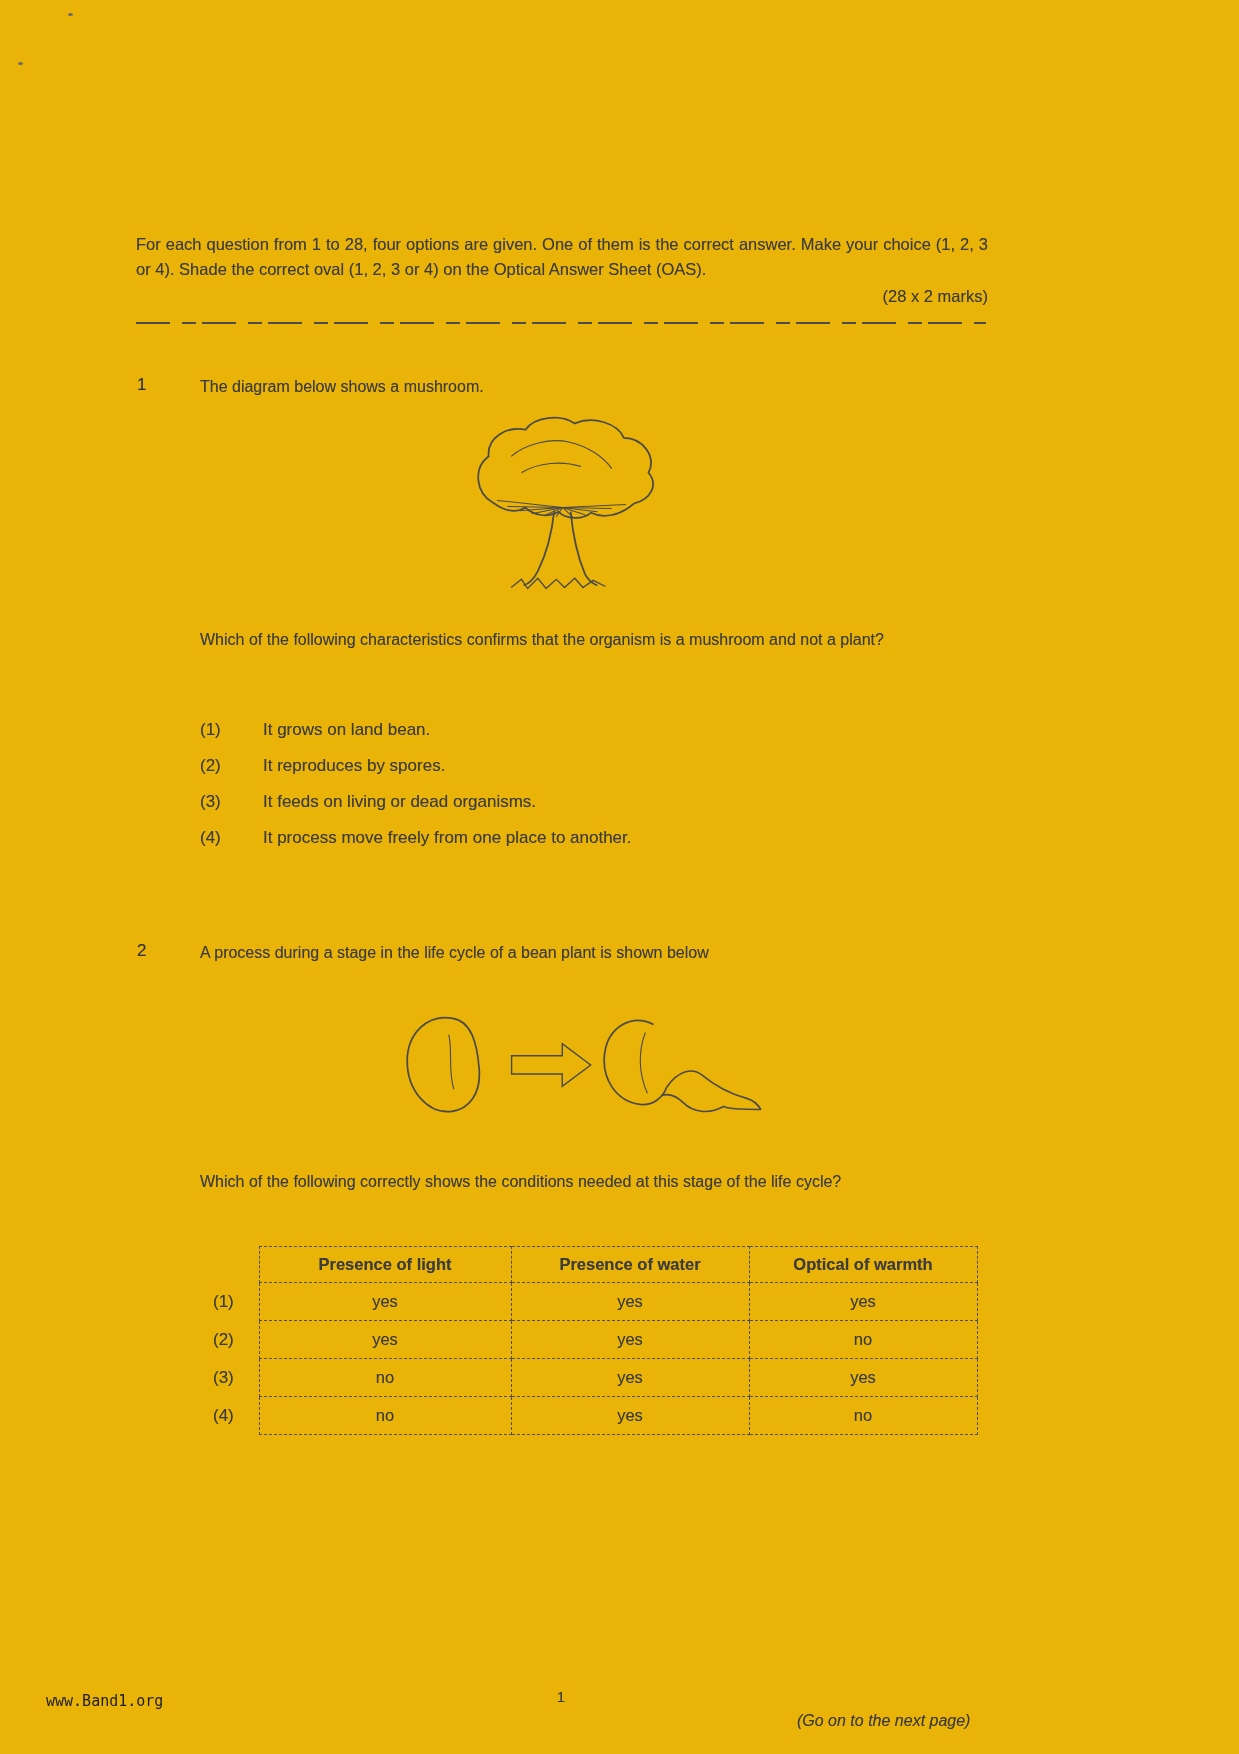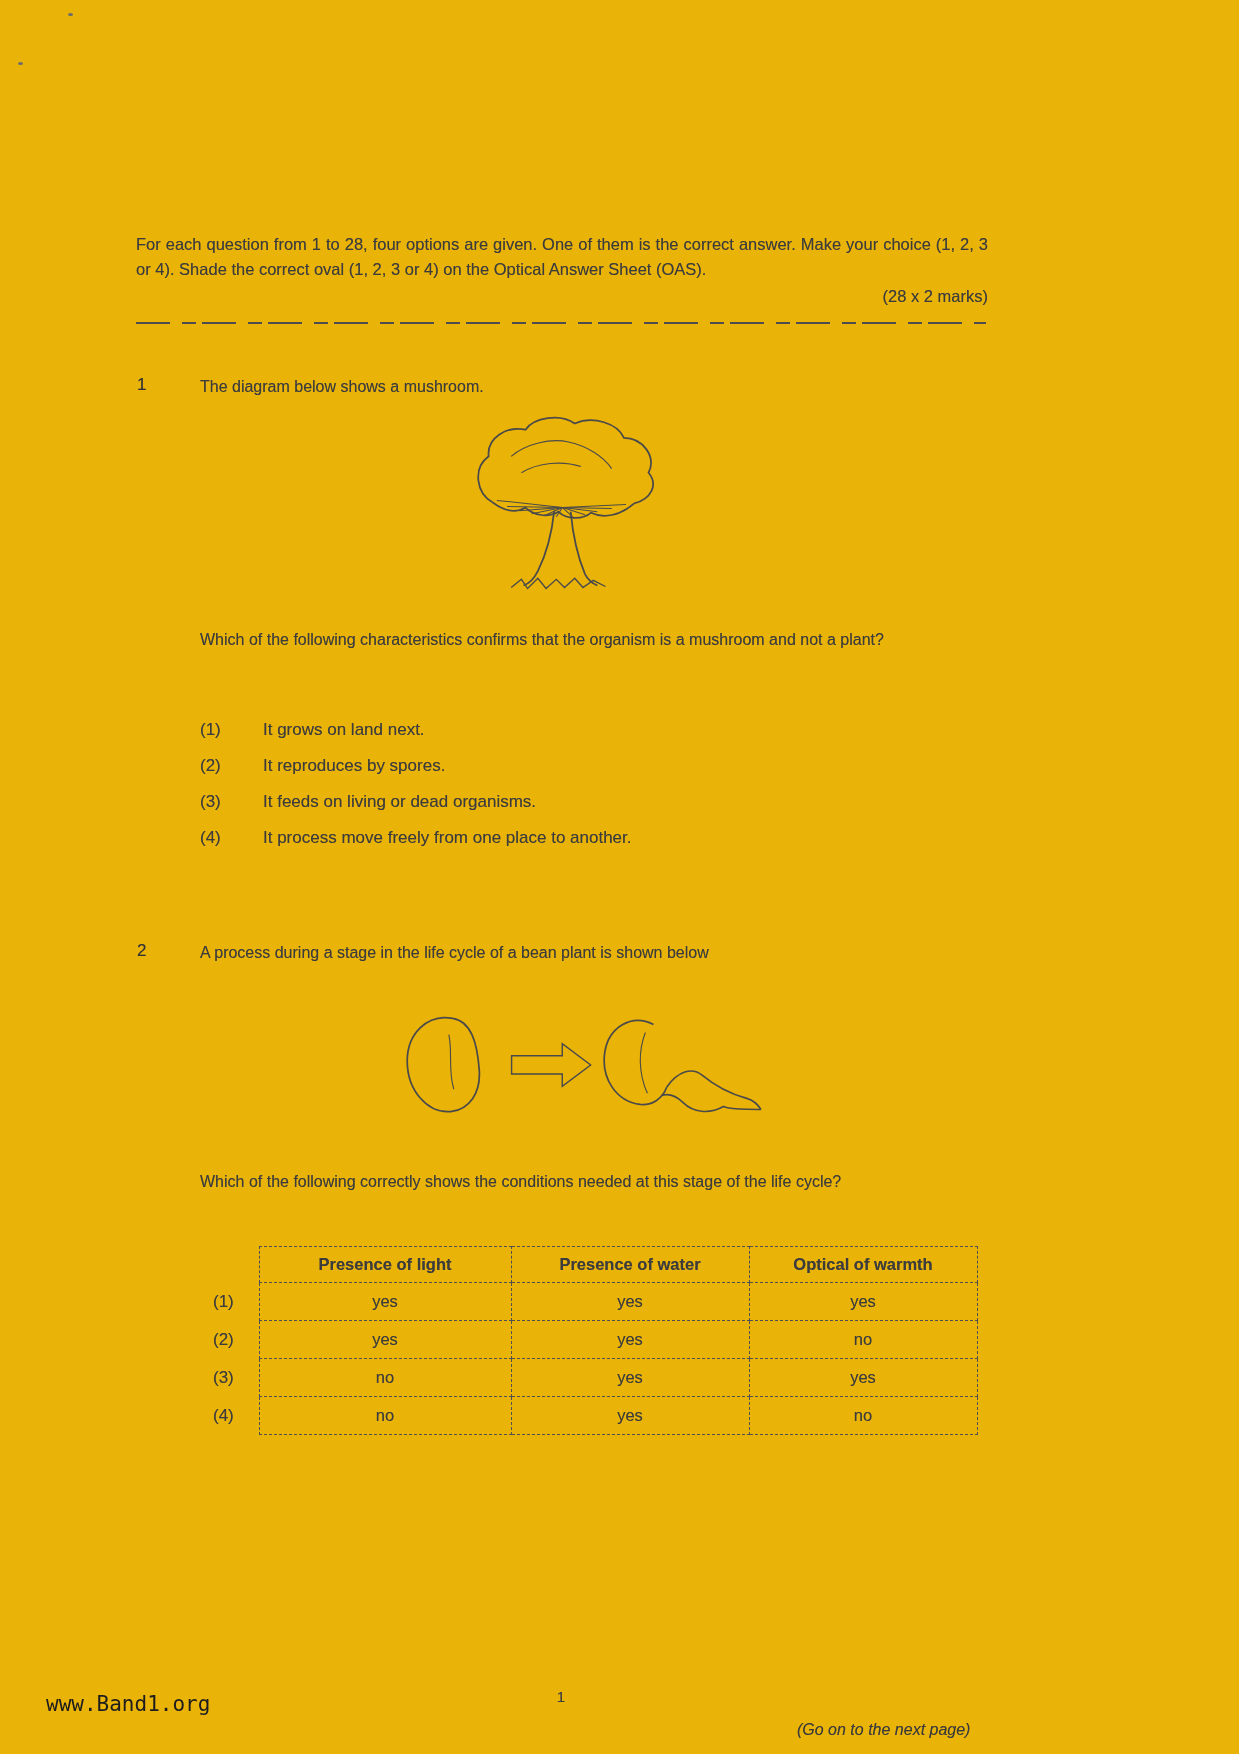--- a/index.html
+++ b/index.html
@@ -57,30 +57,30 @@
   table.cond th { font-weight:bold; height:36px; }
   table.cond td.c { height:38px; font-weight:normal; }
   table.cond td.lbl {
     border:none; width:46px; padding-right:14px;
     font-size:17px; text-align:left; vertical-align:middle;
   }
   col.c1 { width:252px; } col.c2 { width:238px; } col.c3 { width:228px; }
 
   .footer-site {
     position:absolute; left:46px; top:1692px;
-    font-family:"DejaVu Sans Mono", monospace; font-size:21px; color:#1d1d1d;
+    font-family:"DejaVu Sans Mono", monospace; font-size:15px; color:#1d1d1d;
     text-shadow:none;
   }
   .footer-page {
     position:absolute; left:136px; top:1688px; width:850px; text-align:center;
     font-size:15px;
   }
   .footer-next {
     position:absolute; left:797px; top:1712px;
-    font-size:16px; font-style:italic; color:#3a3a3a;margin-top:9px;
+    font-size:16px; font-style:italic; color:#3a3a3a;
   }
   svg path, svg polyline, svg line { fill:none; stroke:#4a4a4a; }
 </style>
 </head>
 <body>
 
 <div class="page">
 
   <div class="speck speck1"></div>
   <div class="speck speck2"></div>
@@ -122,21 +122,21 @@
 
       <polyline points="48,168 58,160 64,169 74,159 82,169 92,160 100,168 110,159 118,168 128,161 140,167" stroke-width="1.3"></polyline>
     </svg>
   </div>
 
   <div class="qtext q1question">Which of the following characteristics confirms that the organism is a mushroom and not a plant?</div>
 
   <div class="options">
     <div class="option">
       <span class="olabel">(1)</span>
-      <span>It grows on land next.</span>
+      <span>It grows on land bean.</span>
     </div>
     <div class="option">
       <span class="olabel">(2)</span>
       <span>It reproduces by spores.</span>
     </div>
     <div class="option">
       <span class="olabel">(3)</span>
       <span>It feeds on living or dead organisms.</span>
     </div>
     <div class="option">

